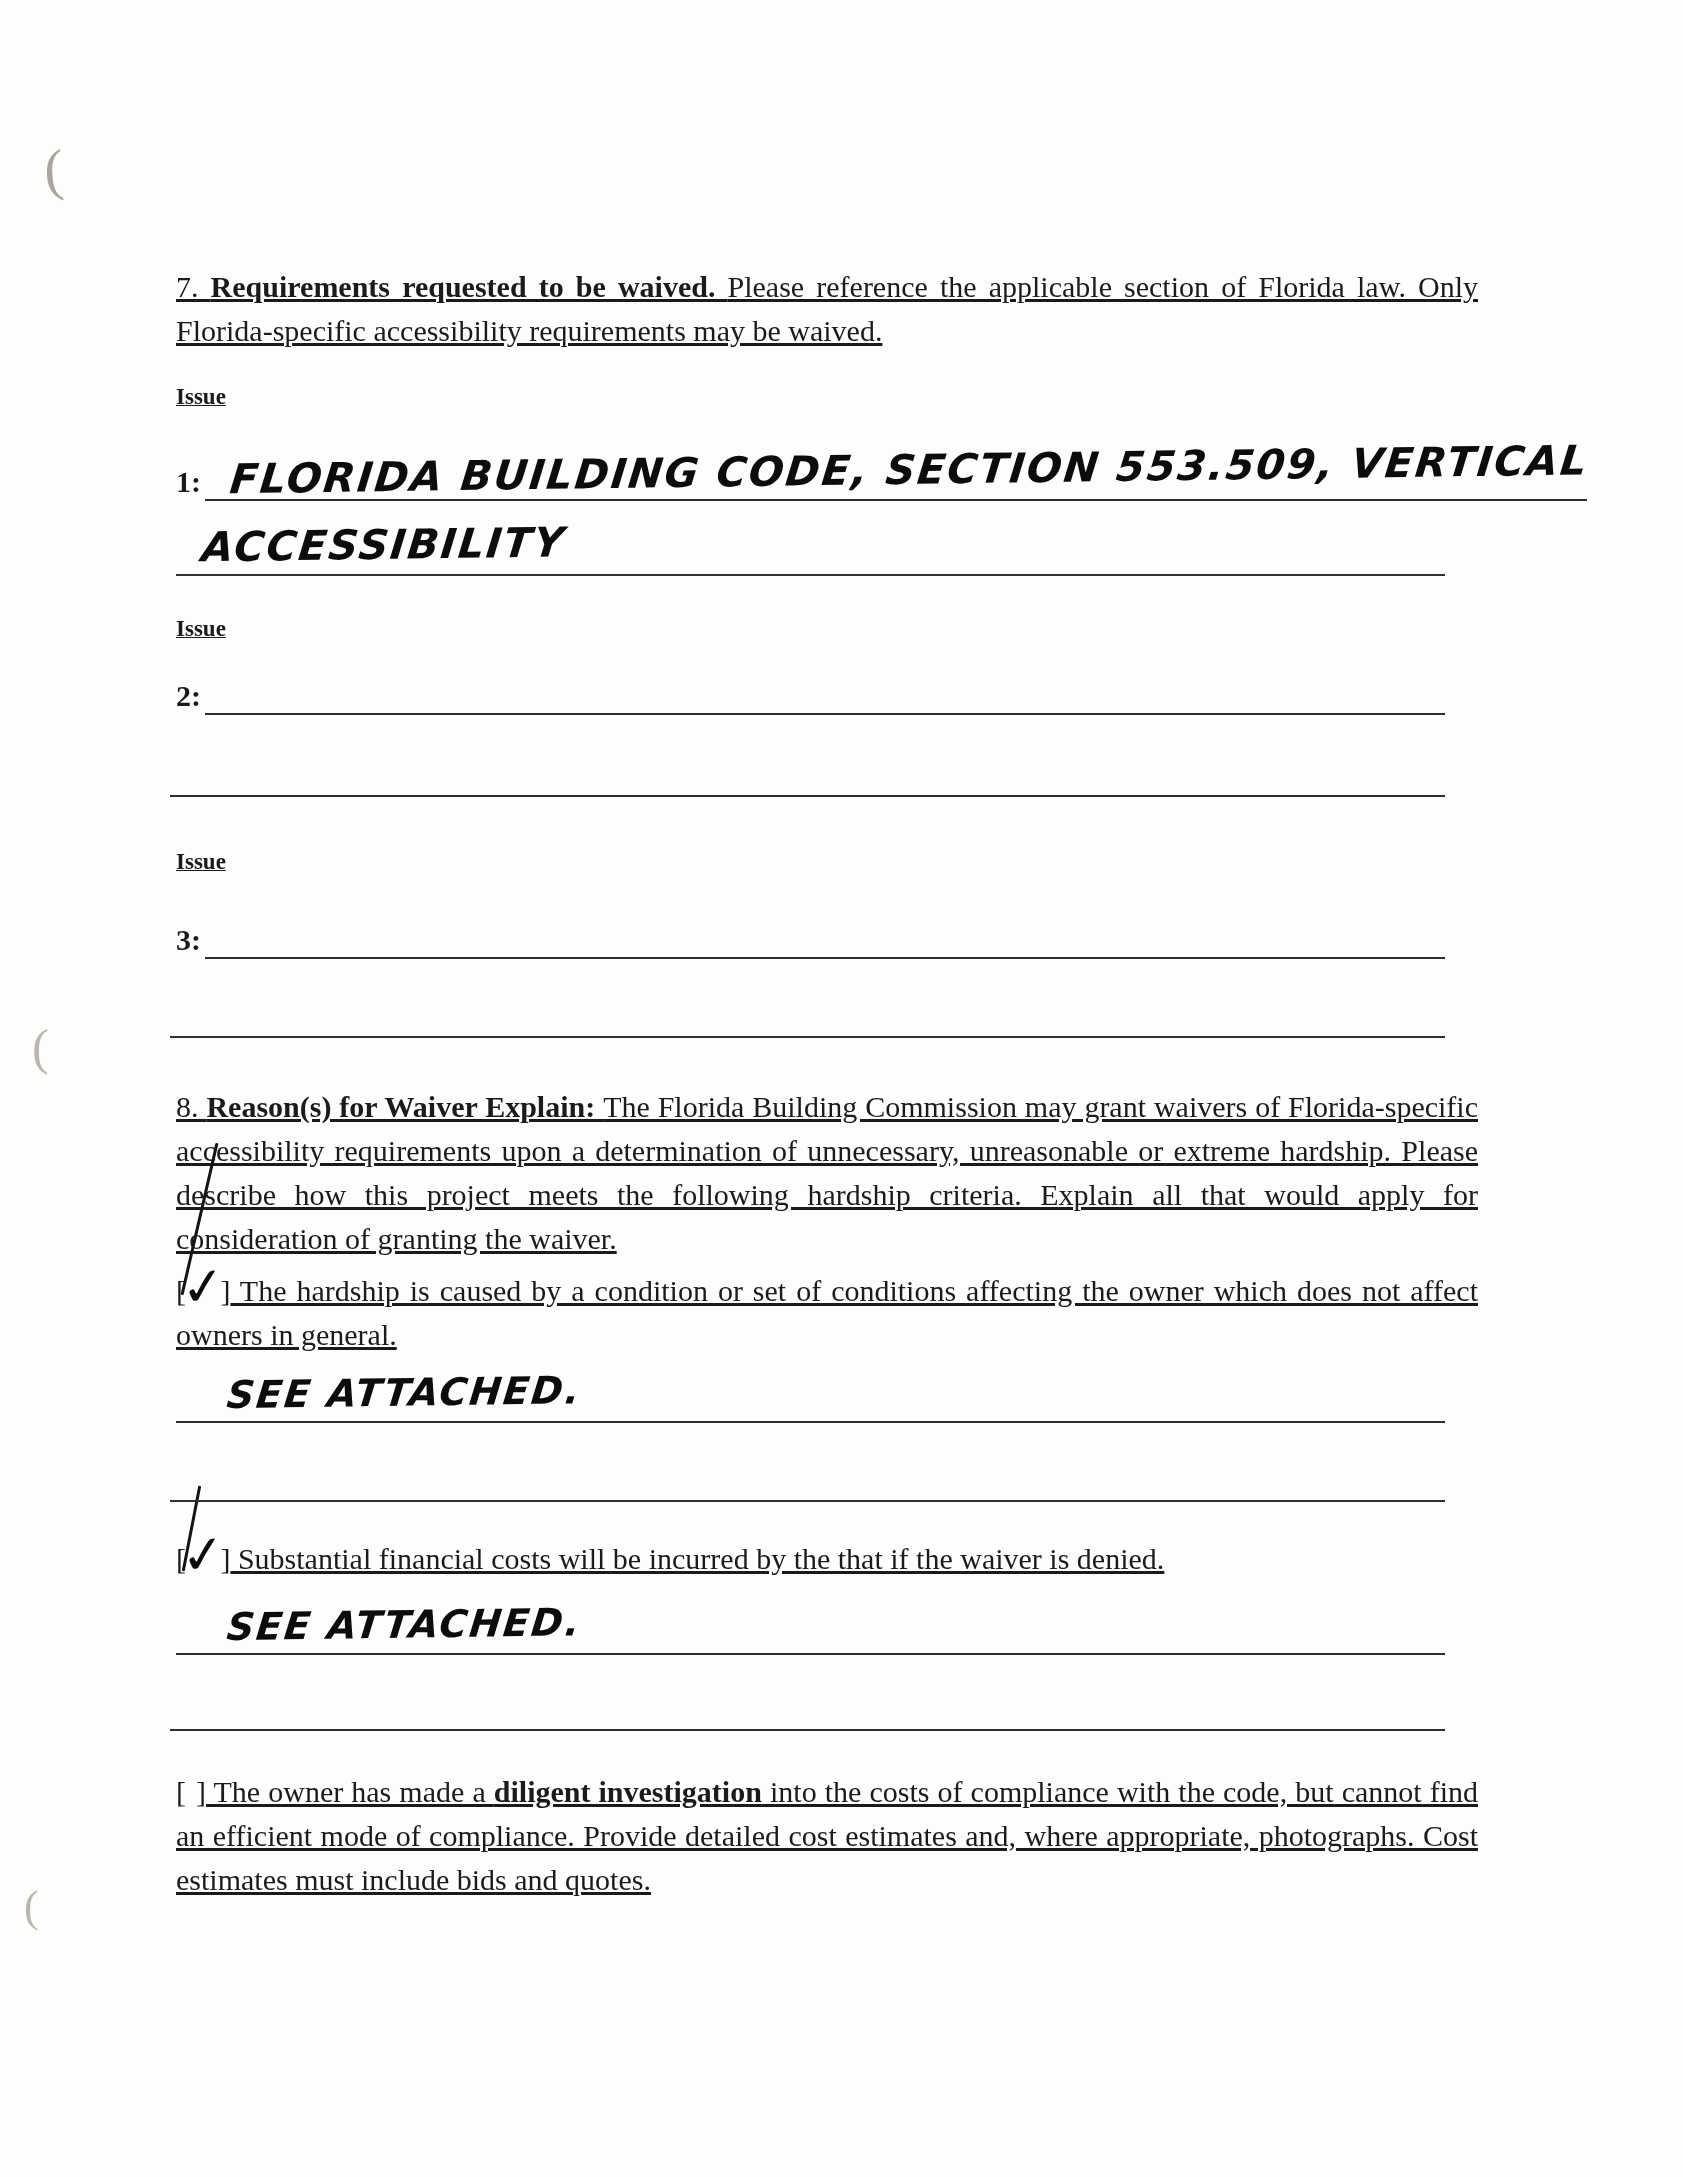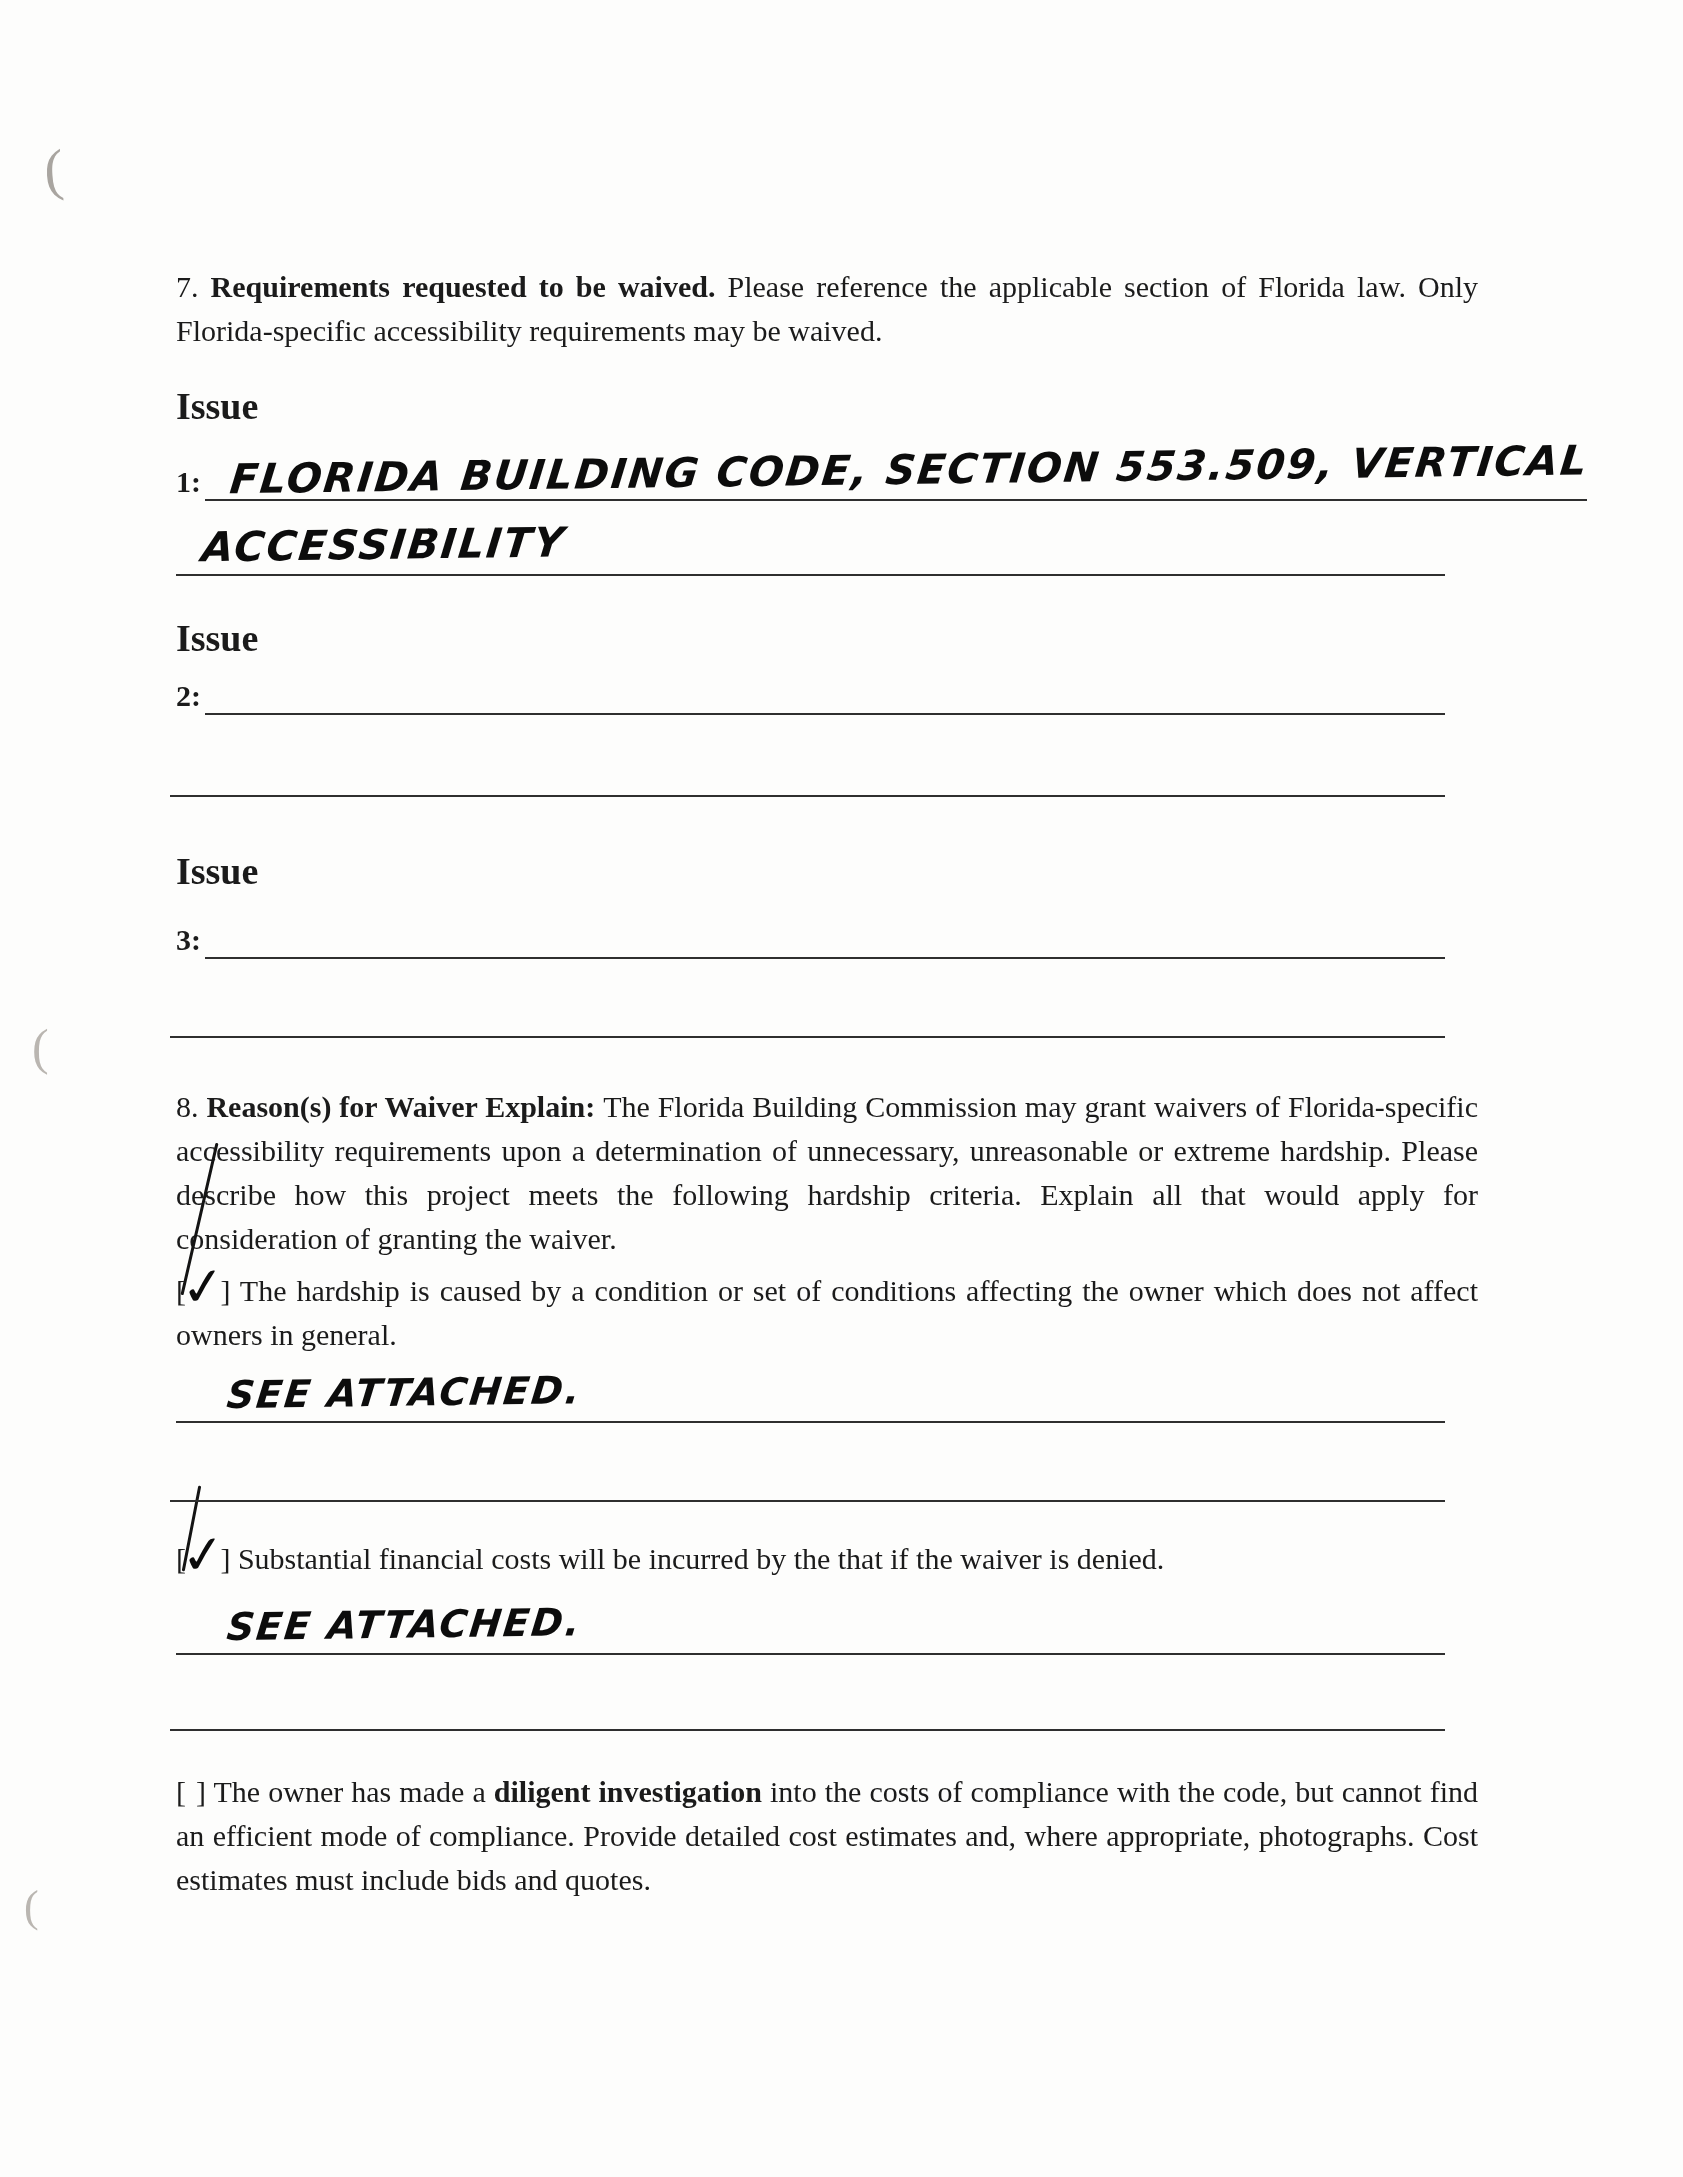--- a/index.html
+++ b/index.html
@@ -6,24 +6,24 @@
   html,body { background:#7a7a7a; }
   .page {
     position:relative;
     width:1683px; height:2177px;
     margin:0 auto;
     background:#fdfdfc;
     font-family:"Liberation Serif", serif;
     color:#1b1b1b;
     overflow:hidden;
   }
-  .block { position:absolute; left:176px; width:1302px; }
+  .block { position:absolute; left:176px; width:1302px;text-decoration:underline; }
   .para { font-size:30px; line-height:44px; text-align:justify; }
   .para b { font-weight:bold; }
-  .label { font-size:38px; font-weight:bold; }
+  .label { font-size:23px; font-weight:bold; }
 
   
   .row { position:absolute; left:176px; width:1269px; display:flex; align-items:flex-end; }
   .issue-num { font-size:30px; font-weight:bold; padding:0 4px 2px 0; flex:0 0 auto; }
   .fill { flex:1 1 auto; border-bottom:2px solid #2f2f2f; min-height:10px; }
   .rule { position:absolute; left:170px; width:1275px; border-bottom:2px solid #2f2f2f; height:0; }
 
   
   .hand {
     font-family:"DejaVu Sans", sans-serif;

